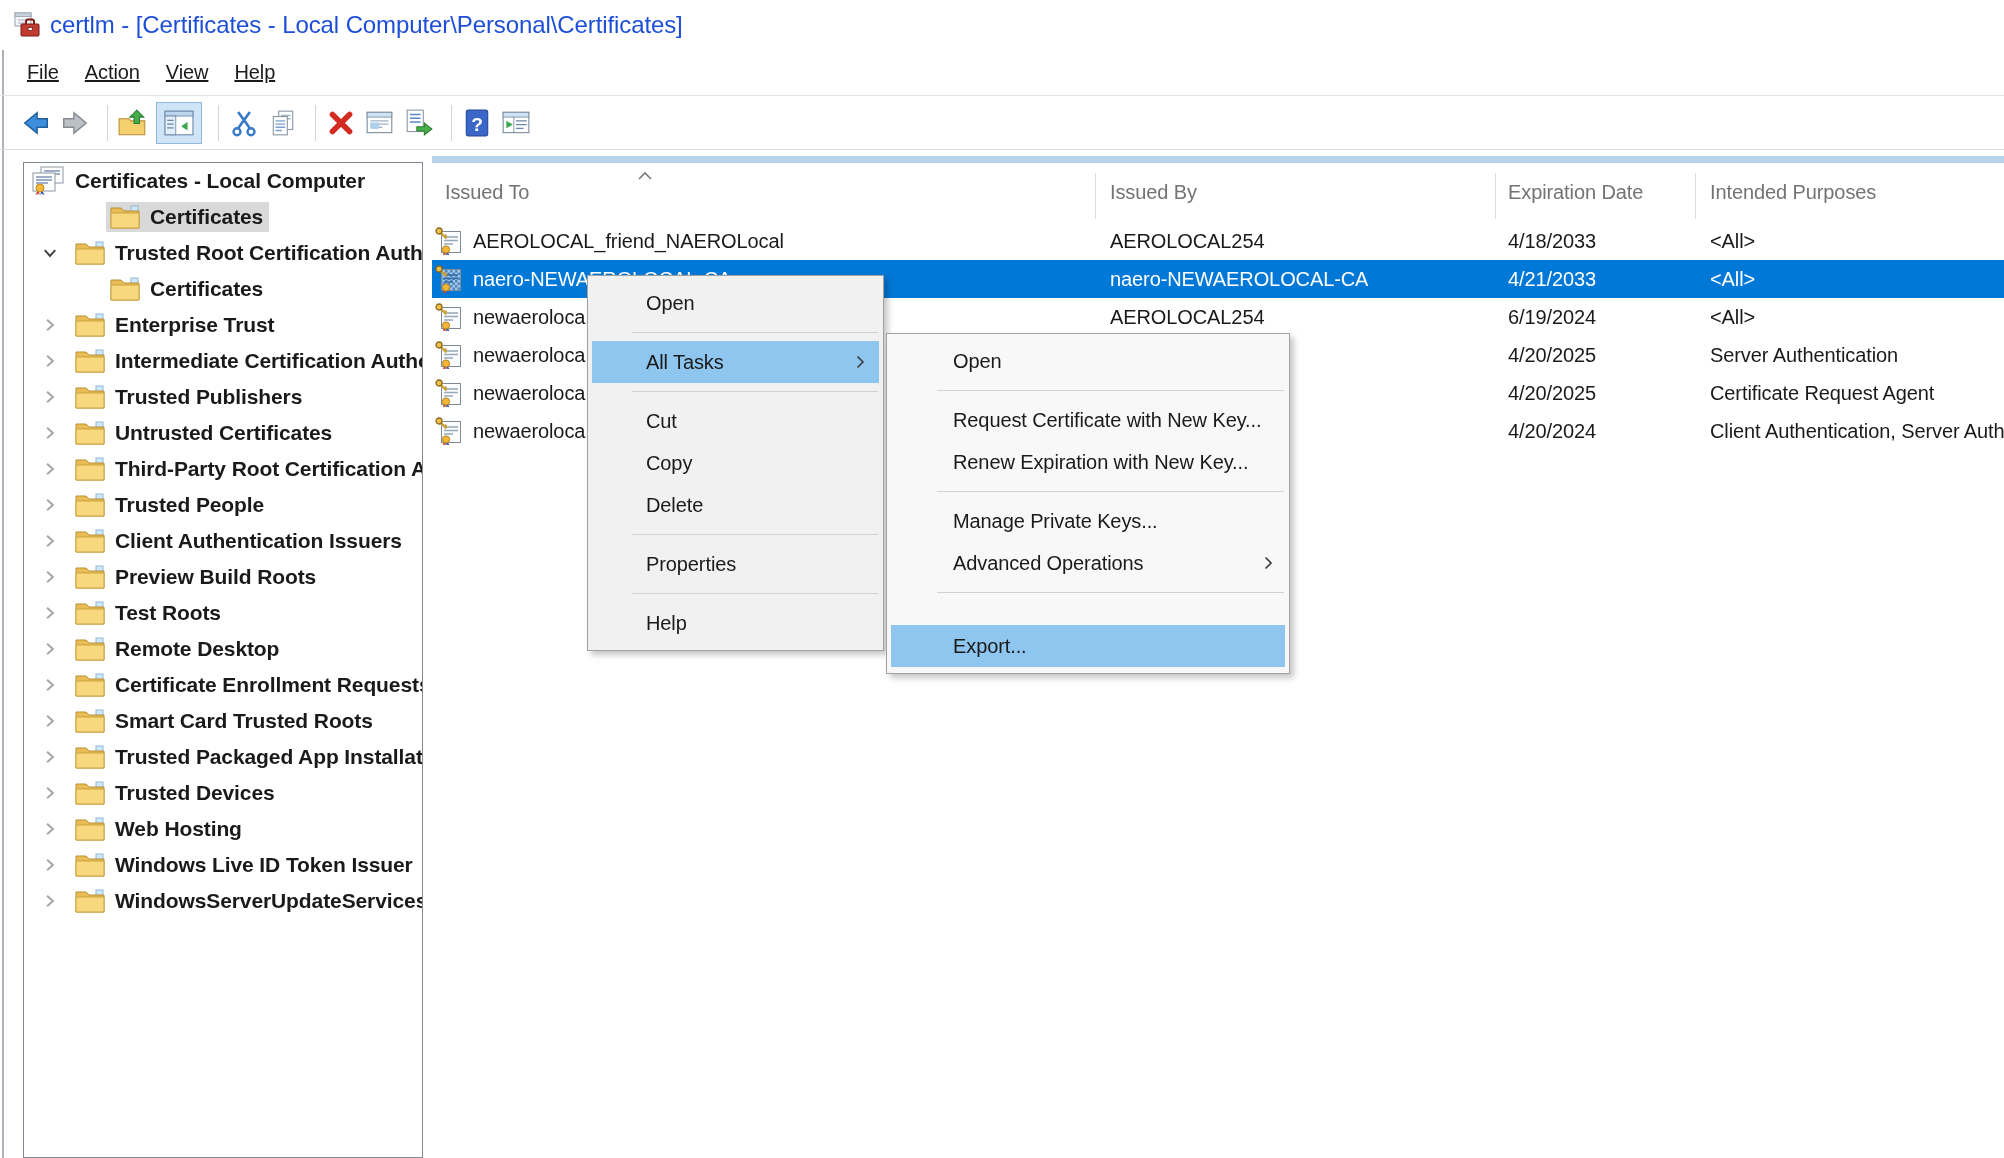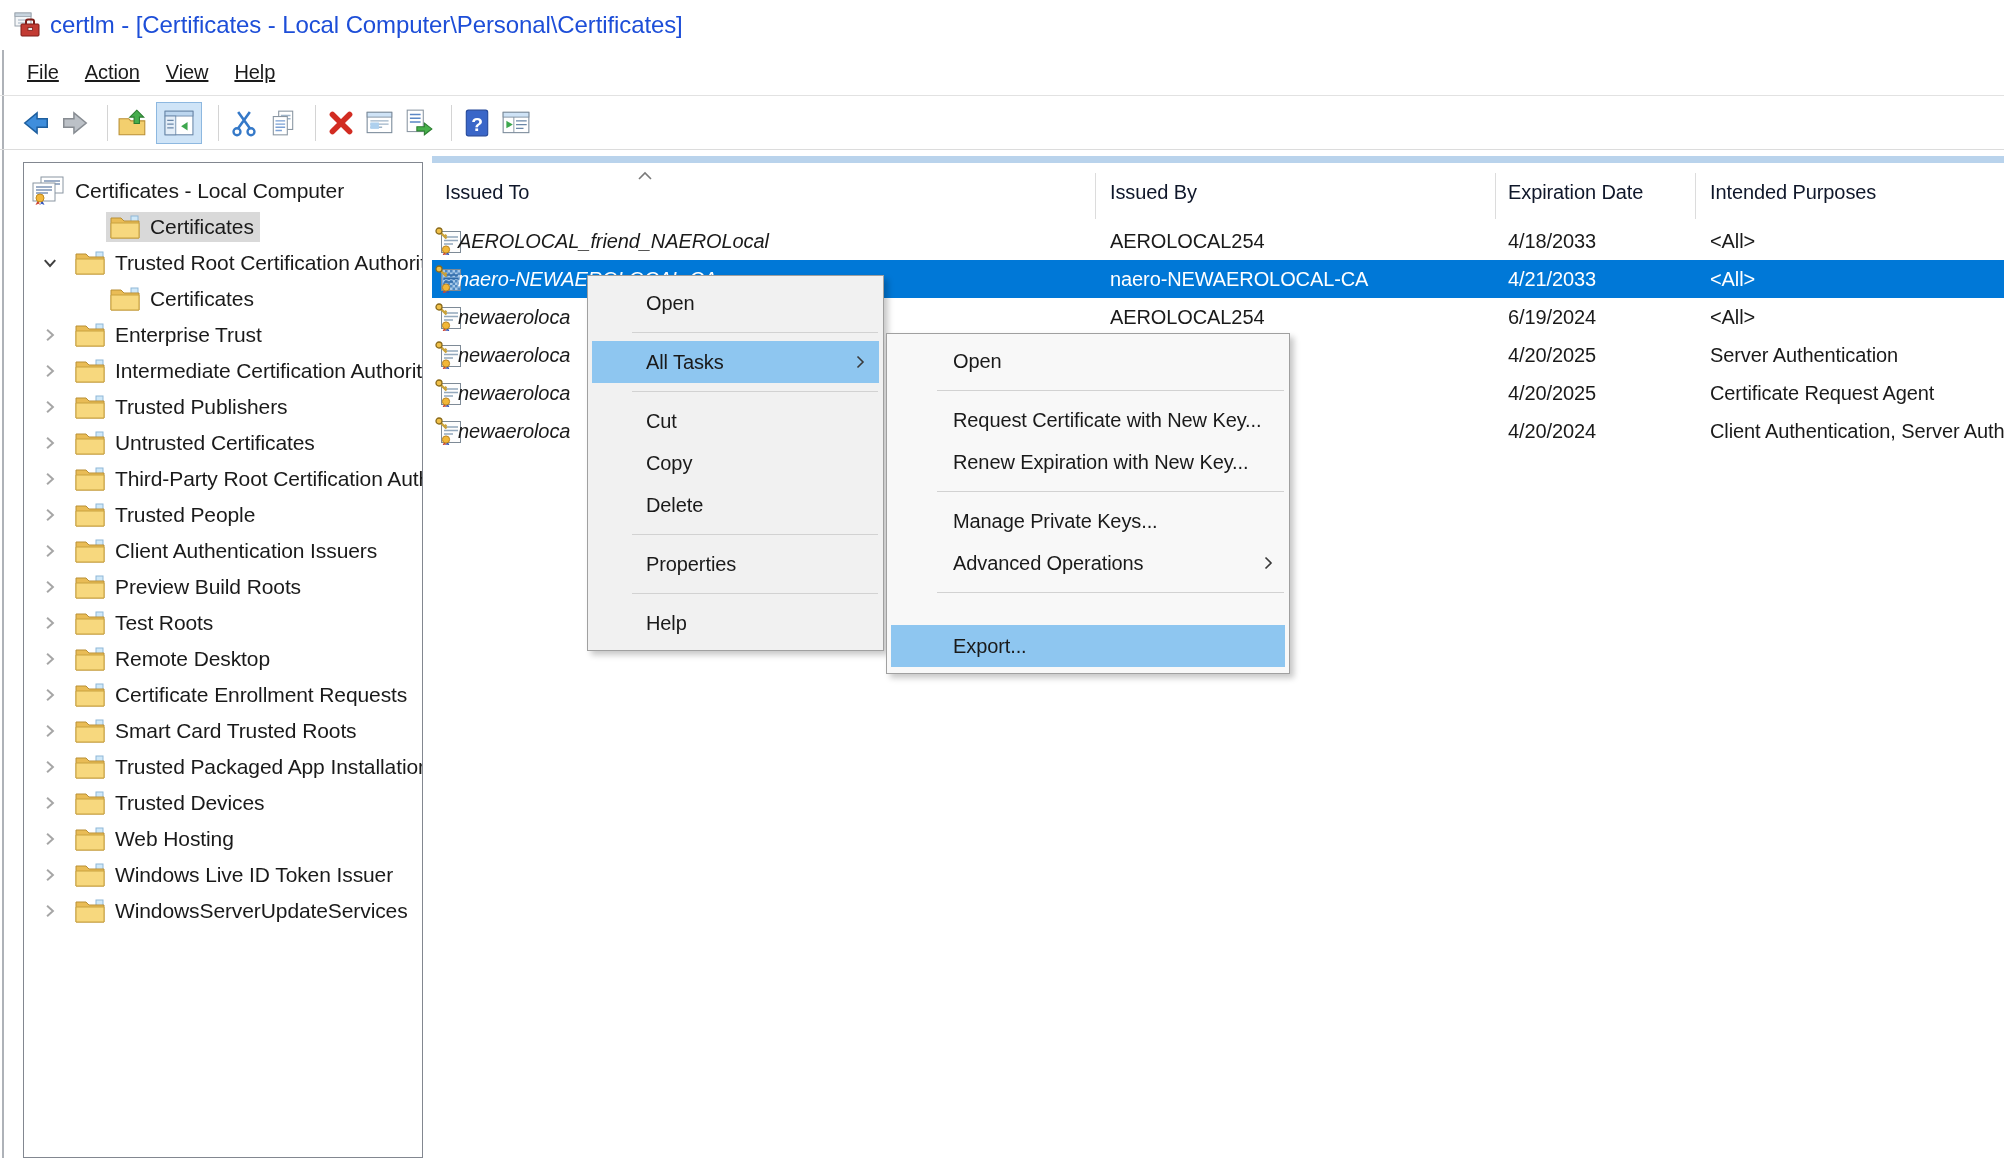--- a/index.html
+++ b/index.html
@@ -15,44 +15,44 @@
   .title-icon{position:absolute;left:14px;top:12px;}
   .title-text{position:absolute;left:50px;top:0;line-height:50px;font-size:24px;color:#1d4ed8;white-space:nowrap;}
   .menubar{position:absolute;left:0;top:50px;right:0;height:46px;border-bottom:1px solid #e2e2e2;padding-left:14px;}
   .mbitem{display:inline-block;padding:0 13px;line-height:45px;font-size:20px;cursor:default;text-decoration:underline;}
   .toolbar{position:absolute;left:0;top:97px;right:0;height:53px;border-bottom:1px solid #dcdcdc;display:flex;align-items:center;padding-left:20px;}
   .tbtn{width:32px;height:32px;margin-right:7px;display:flex;align-items:center;justify-content:center;}
   .tbtn.boxed{width:46px;height:42px;background:#cfe4f7;border:1px solid #8db8e0;}
   .tsep{width:1px;height:36px;background:#d4d4d4;margin:0 9px;}
 
   
-  .tree-pane{position:absolute;left:23px;top:162px;width:400px;bottom:0;border:1px solid #828790;background:#fff;overflow:hidden;padding-top:10px;}
+  .tree-pane{position:absolute;left:23px;top:162px;width:400px;bottom:0;border:1px solid #828790;background:#fff;overflow:hidden;padding-top:0;font-weight:bold;}
   .trow{height:36px;display:flex;align-items:center;white-space:nowrap;}
   .chev{width:16px;margin-left:19px;flex:0 0 auto;}
   .node{display:flex;align-items:center;padding:3px 6px 3px 4px;margin-left:12px;}
   .node.sel{background:#d9d9d9;}
   .tlabel{font-size:21px;margin-left:10px;}
   .trow.lv0 .node{margin-left:3px;}
   .trow.lv2 .node{margin-left:82px;}
 
   
   .list-pane{position:absolute;left:432px;top:156px;right:0;bottom:0;background:#fff;overflow:hidden;}
   .accent-strip{position:absolute;left:0;top:0;right:0;height:7px;background:#b9d3ec;}
   .lheader{position:absolute;left:0;top:7px;right:0;height:59px;background:#fff;}
-  .hcol{position:absolute;top:0;line-height:59px;font-size:20px;color:#0f172a;white-space:nowrap;}
+  .hcol{position:absolute;top:0;line-height:59px;font-size:20px;color:#737373;white-space:nowrap;}
   .h0{left:13px;} .h1{left:678px;} .h2{left:1076px;} .h3{left:1278px;}
   .hdiv{position:absolute;top:10px;height:46px;width:1px;background:#dcdcdc;}
   .d0{left:663px;} .d1{left:1063px;} .d2{left:1263px;}
   .sortmark{position:absolute;left:205px;top:8px;}
   .lrows{position:absolute;left:0;top:66px;right:0;bottom:0;}
   .lrow{position:relative;height:38px;font-size:20px;white-space:nowrap;}
   .lrow.sel{background:#0078d7;color:#fff;}
   .ricon{position:absolute;left:3px;top:5px;}
   .cell{position:absolute;top:0;line-height:38px;}
-  .c0{left:26px;font-style:italic;} .c1{left:678px;} .c2{left:1076px;} .c3{left:1278px;right:0;overflow:hidden;}
+  .c0{left:41px;} .c1{left:678px;} .c2{left:1076px;} .c3{left:1278px;right:0;overflow:hidden;}
 
   
   .menu{position:absolute;border:1px solid #a0a0a0;box-shadow:4px 4px 6px rgba(0,0,0,0.22);padding:6px 2px;}
   .ctx{left:587px;top:275px;width:297px;background:#f1f1f1;}
   .sub{left:886px;top:333px;width:404px;background:#f8f8f8;}
   .mi{position:relative;height:42px;line-height:42px;padding-left:56px;font-size:20px;white-space:nowrap;cursor:default;}
   .sub .mi{padding-left:64px;}
   .mi.hl{background:#8ec6f0;margin:0 2px;padding-left:54px;}
   .sub .mi.hl{padding-left:62px;margin-top:24px;}
   .marr{position:absolute;right:14px;top:14px;}

